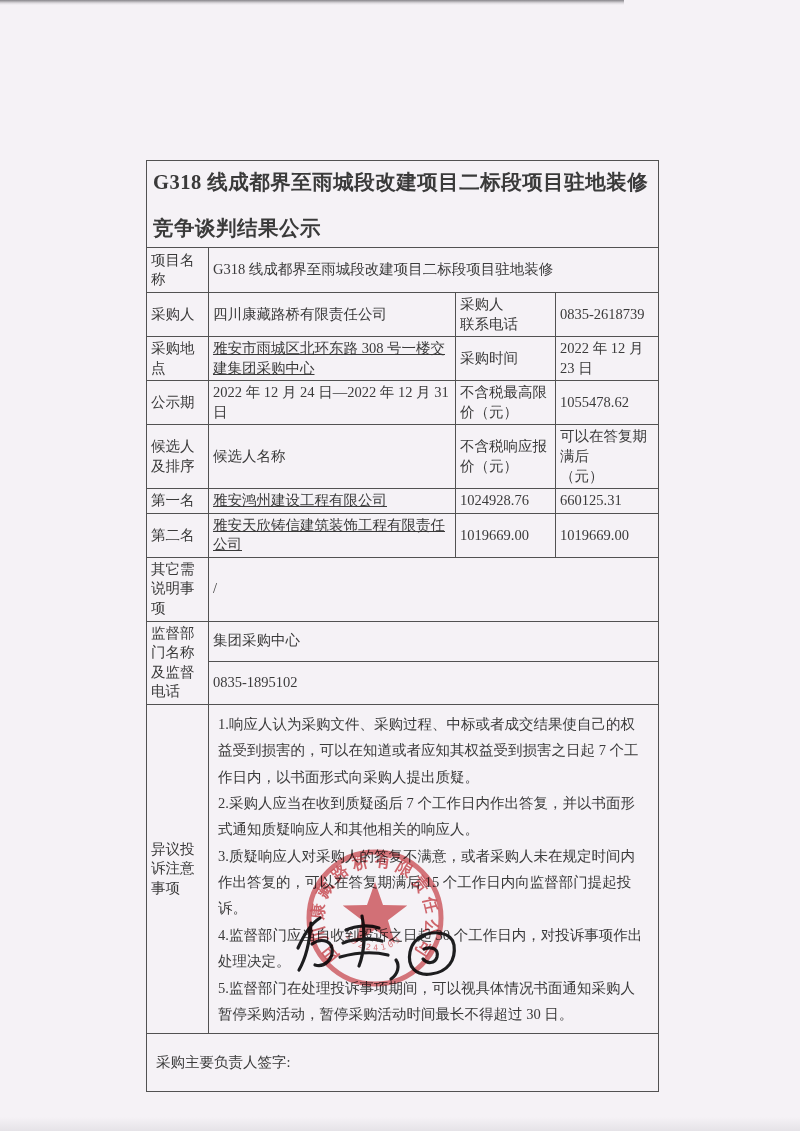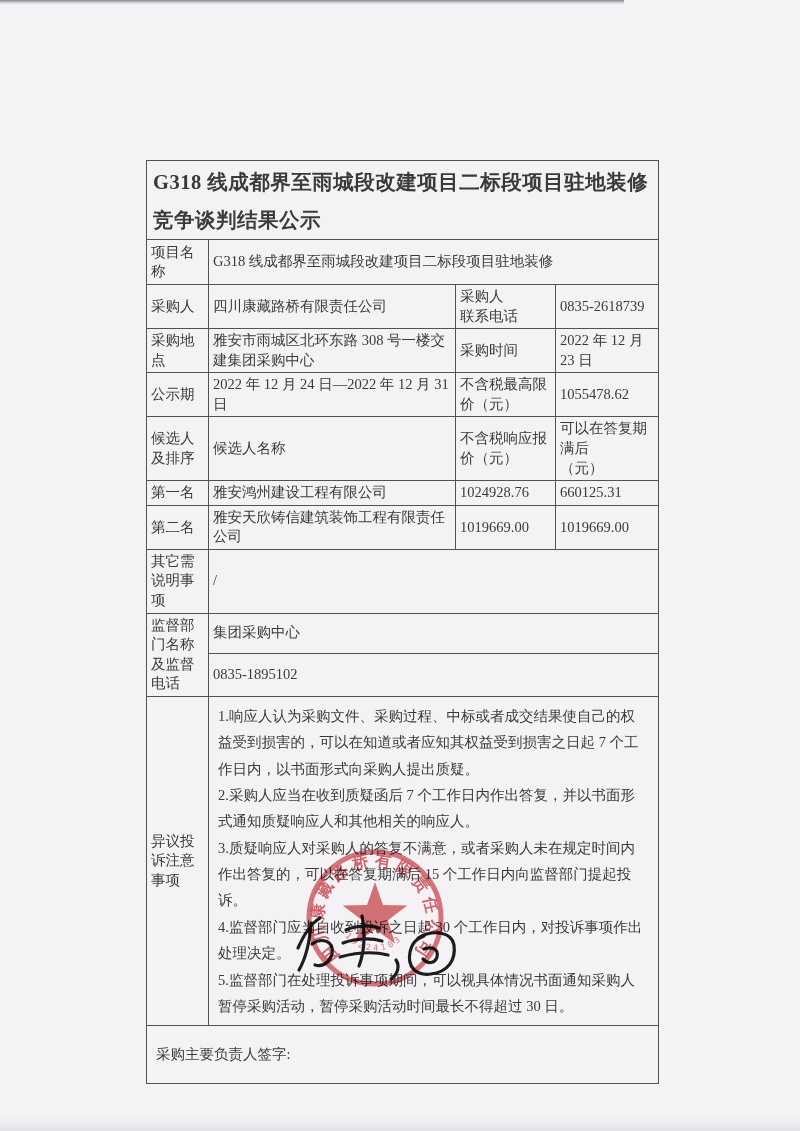--- a/index.html
+++ b/index.html
@@ -31,25 +31,25 @@
   table.doc td {
     border: 1.4px solid #525252;
     font-size: 14.5px;
     text-align: left;
     vertical-align: middle;
     padding: 2px 4px;
     line-height: 1.35;
     word-break: break-all;
   }
   td.lbl { white-space: pre-line; padding: 2px 3px; }
-  td.left { text-align: left; padding-left: 8px; }
+  td.left { text-align: left; padding-left: 8px; text-decoration: underline; }
 
   .title-cell { padding: 10px 6px 8px 6px !important; }
   .title-line { font-weight: bold; font-size: 20.5px; letter-spacing: 0.5px; line-height: 1.1; }
-  .title-line + .title-line { margin-top: 15px; }
+  .title-line + .title-line { margin-top: 23px; }
 
   .notes-cell {
     text-align: left;
     padding: 6px 9px !important;
     line-height: 1.82 !important;
   }
   .sig-cell { text-align: left; padding-left: 9px !important; font-size: 14.5px; }
 
   .seal-wrap {
     position: absolute; left: 295px; top: 838px; width: 160px; height: 160px;

